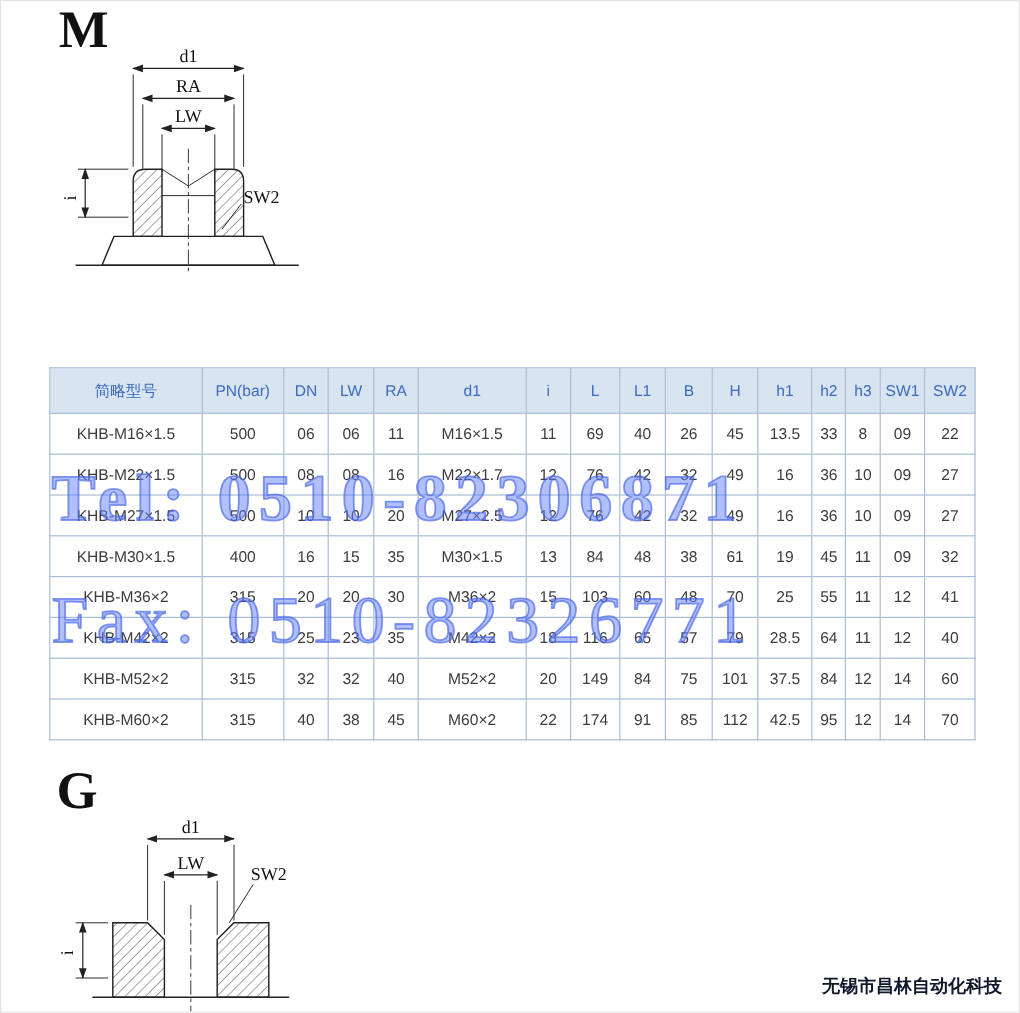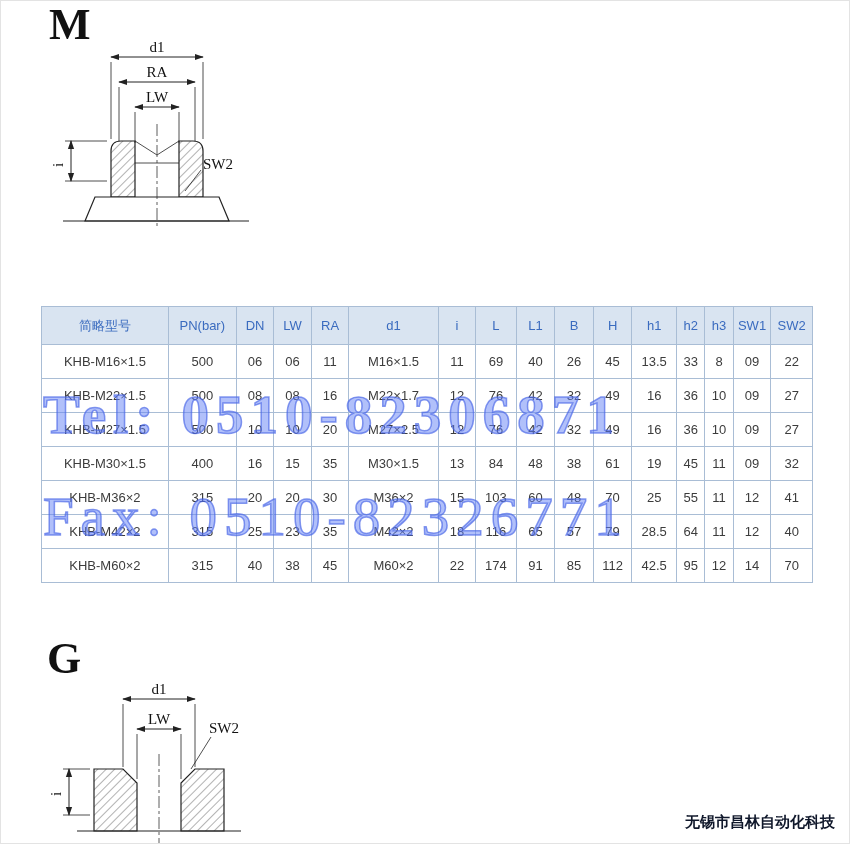--- a/index.html
+++ b/index.html
@@ -267,20 +267,38 @@
             <td>65</td>
             <td>57</td>
             <td>79</td>
             <td>28.5</td>
             <td>64</td>
             <td>11</td>
             <td>12</td>
             <td>40</td>
           </tr>
           <tr>
+            <td>KHB-M52×2</td>
+            <td>315</td>
+            <td>32</td>
+            <td>32</td>
+            <td>40</td>
+            <td>M52×2</td>
+            <td>20</td>
+            <td>149</td>
+            <td>84</td>
+            <td>75</td>
+            <td>101</td>
+            <td>37.5</td>
+            <td>84</td>
+            <td>12</td>
+            <td>14</td>
+            <td>60</td>
+          </tr>
+          <tr>
             <td>KHB-M60×2</td>
             <td>315</td>
             <td>40</td>
             <td>38</td>
             <td>45</td>
             <td>M60×2</td>
             <td>22</td>
             <td>174</td>
             <td>91</td>
             <td>85</td>

